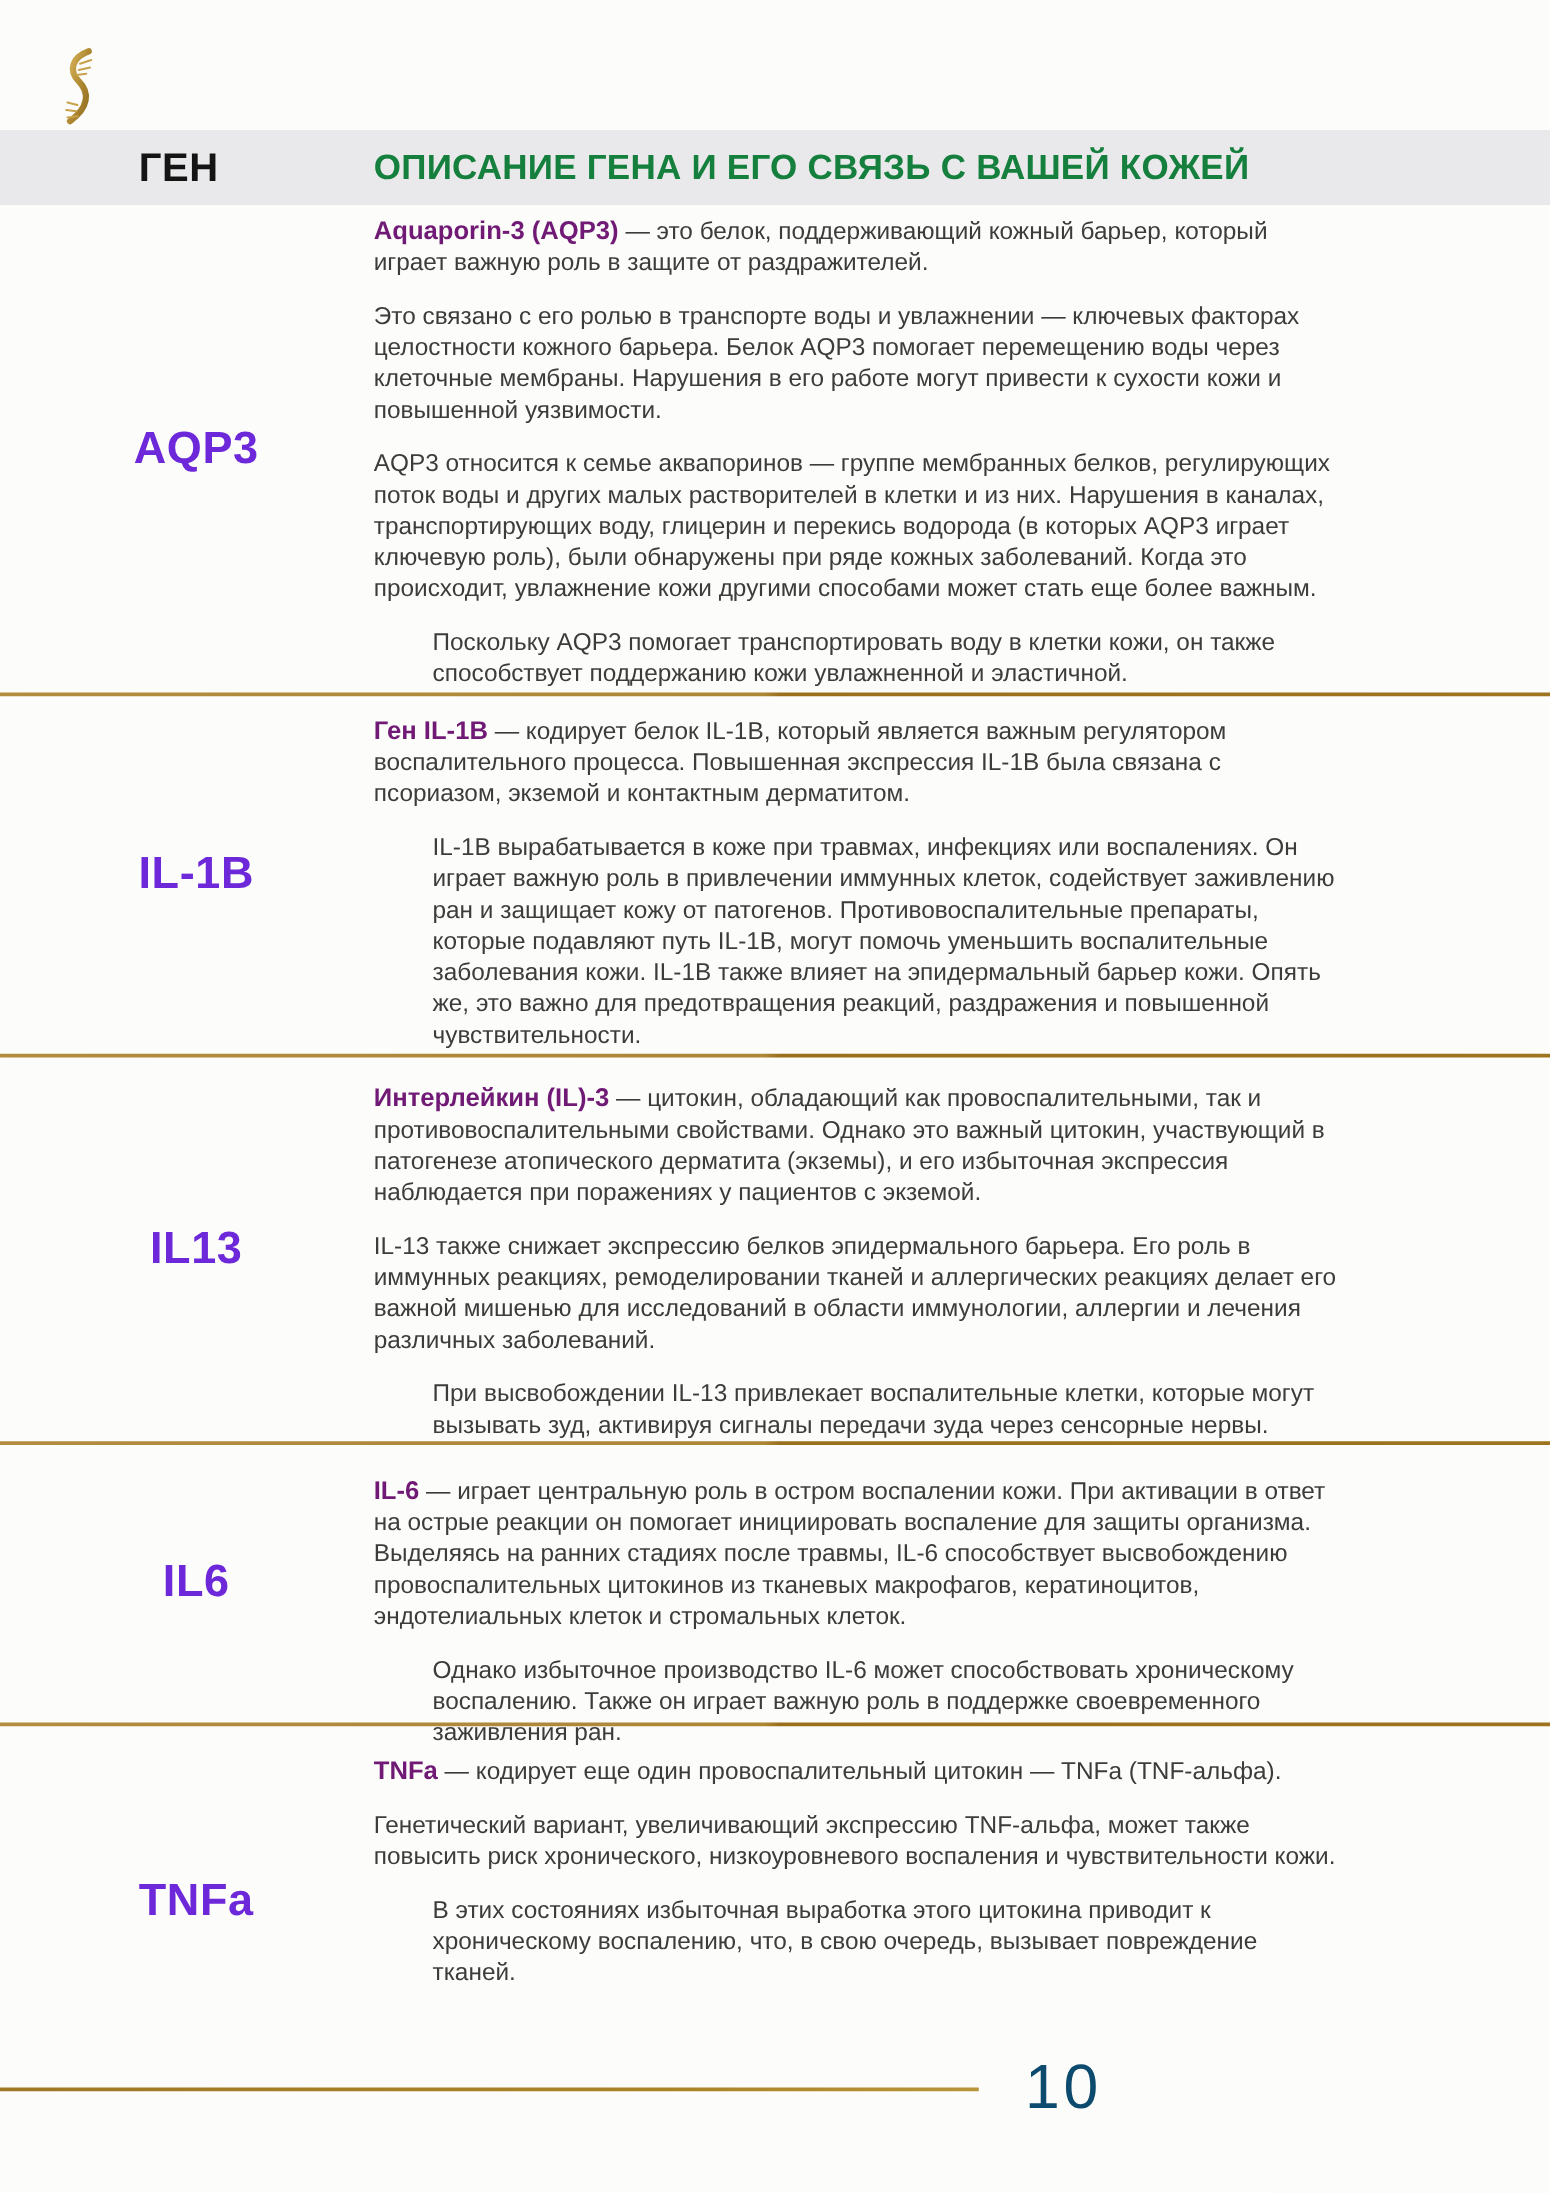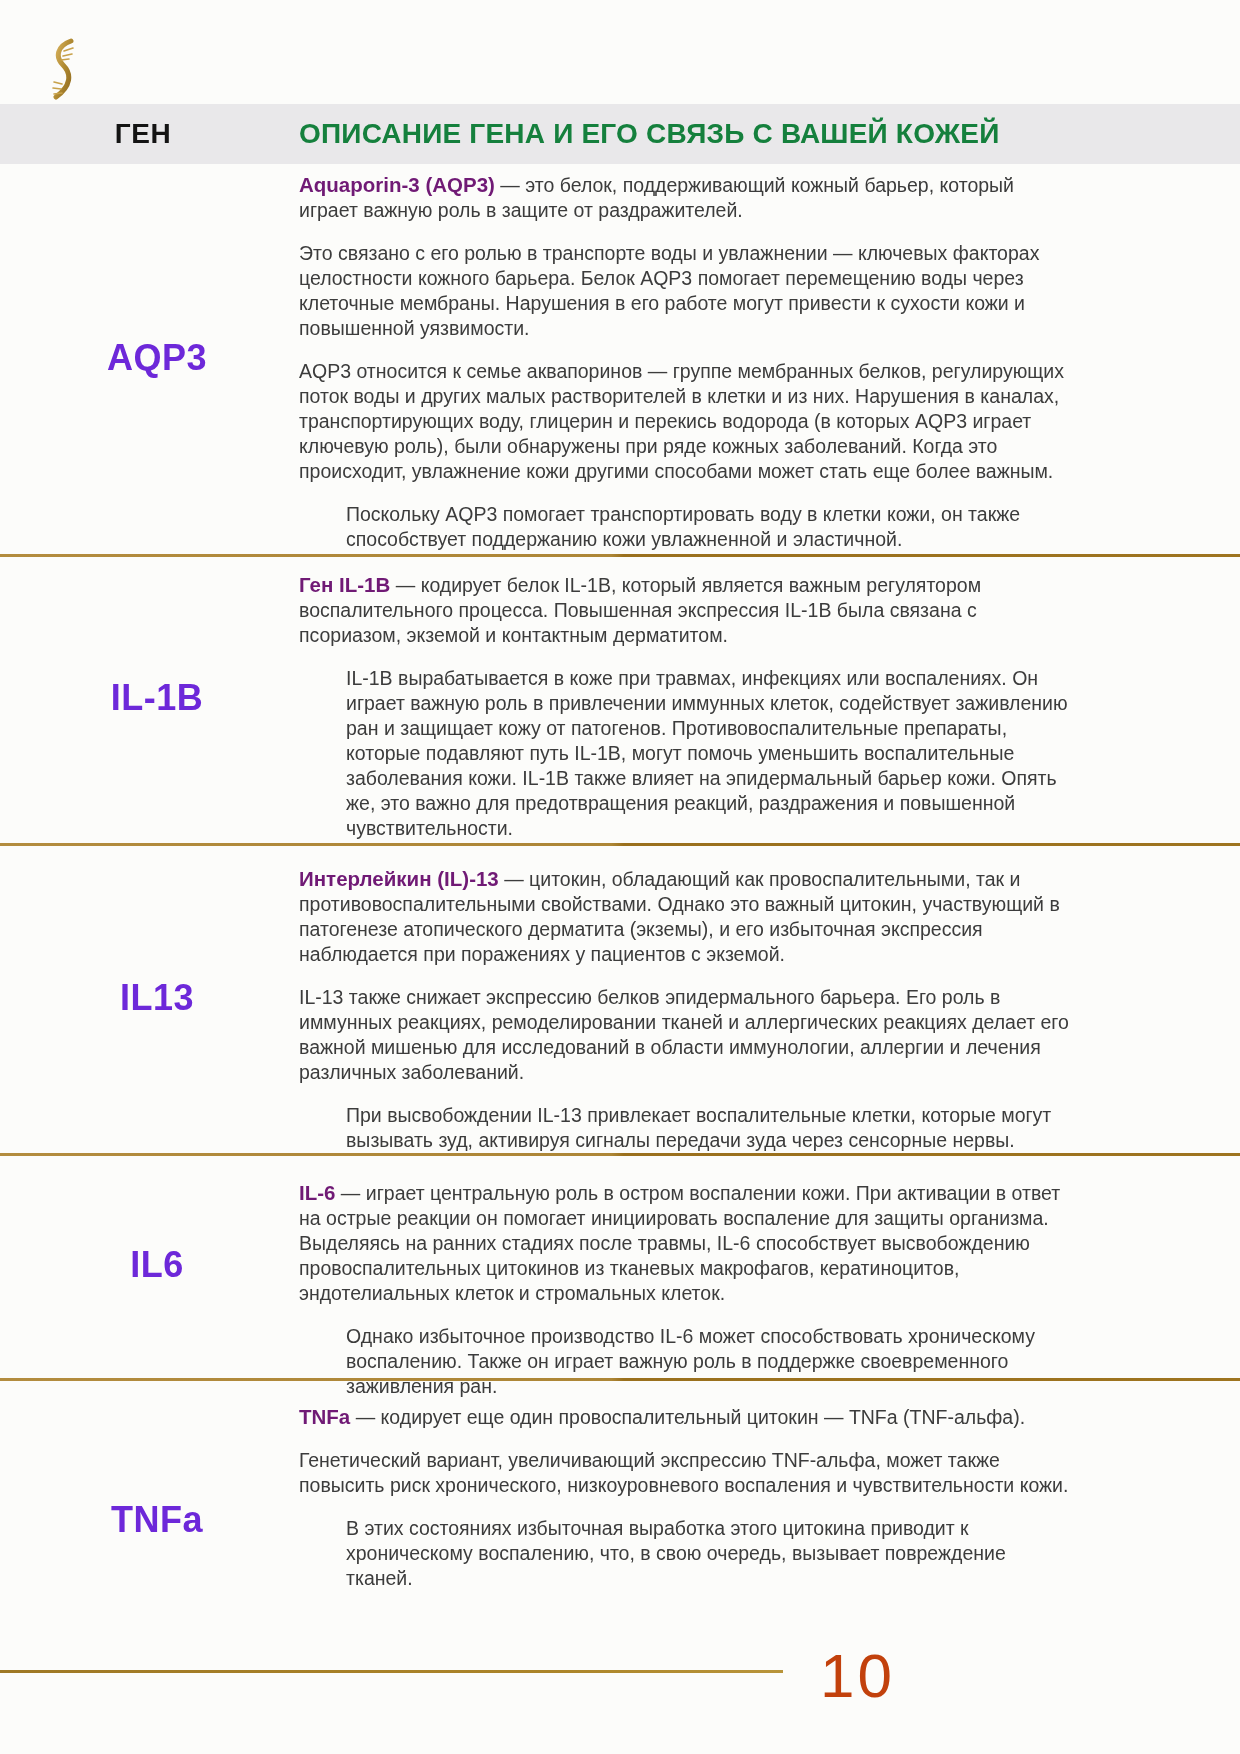--- a/index.html
+++ b/index.html
@@ -11,21 +11,21 @@
   
   .logo{position:absolute;left:49px;top:38px;width:28px;height:64px;}
   
   .header-bar{
     position:absolute;left:0;top:104px;width:1240px;height:60px;
     background:#e9e8ea;display:flex;align-items:center;
   }
   .gene-col-header{
     position:absolute;left:0;top:0;width:286px;height:60px;
     display:flex;align-items:center;justify-content:center;
-    font-weight:700;font-size:28px;color:#141414;letter-spacing:.5px;
+    font-weight:700;font-size:32px;color:#141414;letter-spacing:.5px;
   }
   .desc-col-header{
     position:absolute;left:299px;top:0;height:60px;display:flex;align-items:center;
     font-weight:700;font-size:28px;color:#15803d;letter-spacing:.2px;
   }
   
   .gene-label{
     position:absolute;left:14px;width:286px;text-align:center;
     font-size:36px;font-weight:700;color:#6d28d9;letter-spacing:.5px;line-height:40px;
   }
@@ -55,21 +55,21 @@
   .divider.d1{top:843px}
   .divider.d2{top:1153px}
   .divider.d3{top:1378px}
   
   .footer-line{
     position:absolute;left:0;top:1670px;width:783px;height:3px;
     background:linear-gradient(90deg,#9e7825 0%,#ab8428 70%,#b8943a 100%);
   }
   .page-number{
     position:absolute;left:820px;top:1640px;
-    font-size:62px;font-weight:400;letter-spacing:3px;color:#c2410c;
+    font-size:50px;font-weight:400;letter-spacing:3px;color:#0c4a6e;
   }
 </style>
 </head>
 <body>
 
 <div class="page">
 
   <div class="logo">
     <svg width="28" height="64" viewBox="0 0 28 64" xmlns="http://www.w3.org/2000/svg">
       <defs>
@@ -108,21 +108,21 @@
       <p><span class="lead">Ген IL-1B</span><span> — кодирует белок IL-1B, который является важным регулятором воспалительного процесса. Повышенная экспрессия IL-1B была связана с псориазом, экземой и контактным дерматитом.</span></p>
       <p>IL-1B вырабатывается в коже при травмах, инфекциях или воспалениях. Он играет важную роль в привлечении иммунных клеток, содействует заживлению ран и защищает кожу от патогенов. Противовоспалительные препараты, которые подавляют путь IL-1B, могут помочь уменьшить воспалительные заболевания кожи. IL-1B также влияет на эпидермальный барьер кожи. Опять же, это важно для предотвращения реакций, раздражения и повышенной чувствительности.</p>
     </div>
   </section>
 
   <div class="divider d1"></div>
 
   <section class="s2">
     <div class="gene-label">IL13</div>
     <div class="text-col">
-      <p><span class="lead">Интерлейкин (IL)-13</span><span> — цитокин, обладающий как провоспалительными, так и противовоспалительными свойствами. Однако это важный цитокин, участвующий в патогенезе атопического дерматита (экземы), и его избыточная экспрессия наблюдается при поражениях у пациентов с экземой.</span></p>
+      <p><span class="lead">Интерлейкин (IL)-3</span><span> — цитокин, обладающий как провоспалительными, так и противовоспалительными свойствами. Однако это важный цитокин, участвующий в патогенезе атопического дерматита (экземы), и его избыточная экспрессия наблюдается при поражениях у пациентов с экземой.</span></p>
       <p>IL-13 также снижает экспрессию белков эпидермального барьера. Его роль в иммунных реакциях, ремоделировании тканей и аллергических реакциях делает его важной мишенью для исследований в области иммунологии, аллергии и лечения различных заболеваний.</p>
       <p>При высвобождении IL-13 привлекает воспалительные клетки, которые могут вызывать зуд, активируя сигналы передачи зуда через сенсорные нервы.</p>
     </div>
   </section>
 
   <div class="divider d2"></div>
 
   <section class="s3">
     <div class="gene-label">IL6</div>
     <div class="text-col">

